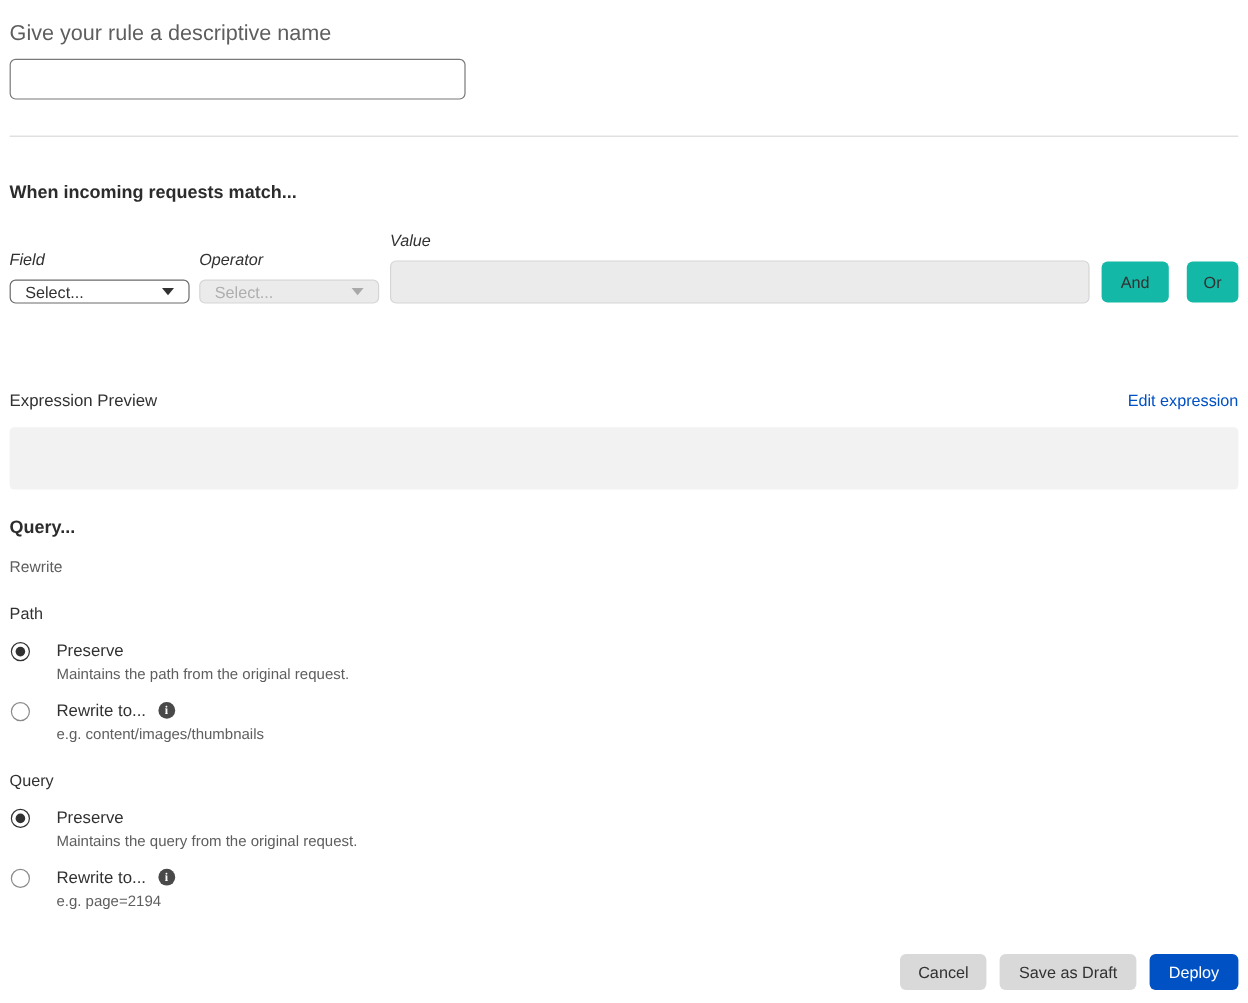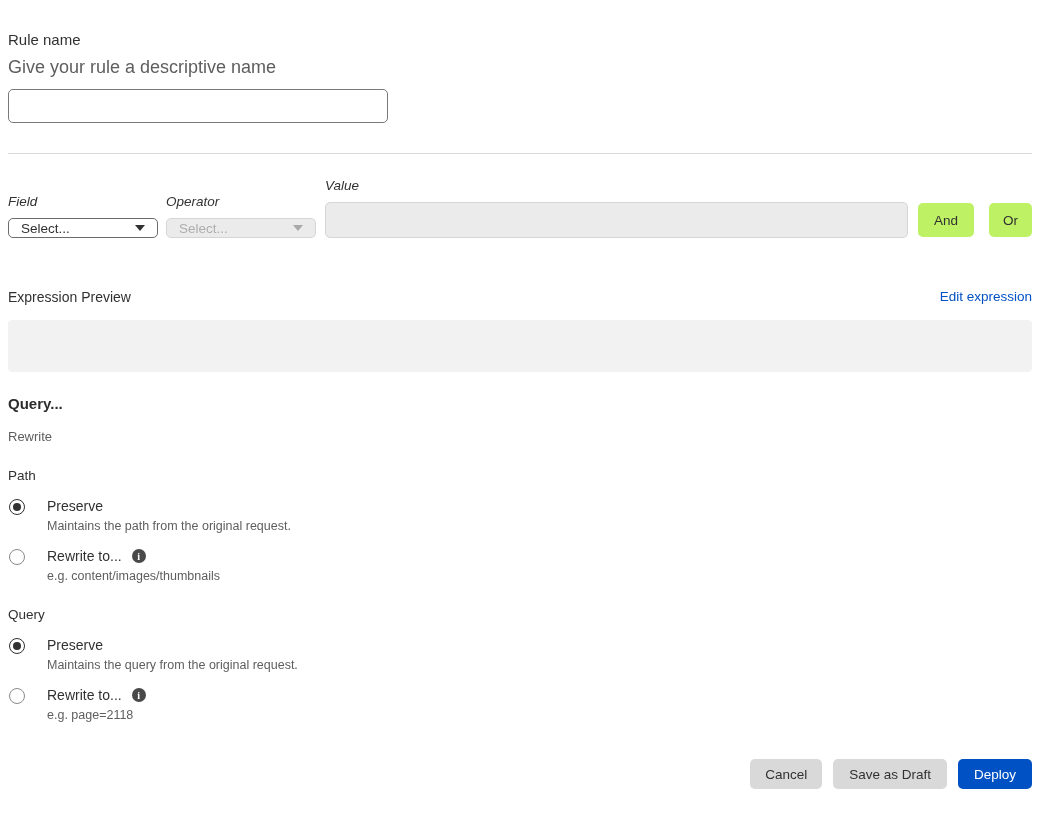--- a/index.html
+++ b/index.html
@@ -114,35 +114,35 @@
     color: #6b6b6b;
     padding: 0 12px;
     outline: none;
   }
 
   .logic-btn {
     height: 34px;
     margin-bottom: 1px;
     border: none;
     border-radius: 5px;
-    background: #bef264;
+    background: #14b8a6;
     color: #313131;
     font-family: inherit;
     font-size: 13.5px;
     cursor: pointer;
   }
   .and-btn { margin-left: 10px; padding: 0 16px; }
   .or-btn  { margin-left: 15px; padding: 0 14px; margin-top: 26px; }
 
   
   .expr-header {
     display: flex;
     justify-content: space-between;
-    align-items: flex-start;
-    margin-top: 51px;
+    align-items: flex-end;
+    margin-top: 72px;
   }
   .expr-label { font-size: 14px; color: #313131; }
   .expr-link {
     font-size: 13.5px;
     color: #0051c3;
     text-decoration: none;
     cursor: pointer;
   }
   .expr-box {
     margin-top: 15px;
@@ -249,26 +249,26 @@
   .cancel-btn { padding: 0 15px; }
   .draft-btn { padding: 0 16px; margin-left: 11px; }
   .deploy-btn { padding: 0 16px; margin-left: 11px; }
 </style>
 </head>
 <body>
 
 <div class="page">
 
 
-  <div class="field-label">Rule name</div>
   <div class="help-text">Give your rule a descriptive name</div>
   <input class="rule-name-input" type="text" value="" style="">
 
   <hr class="divider">
 
+  <div class="section-heading match-heading">When incoming requests match...</div>
 
   <div class="match-row">
     <div class="match-col col-field">
       <div class="col-label">Field</div>
       <div class="select-box select-enabled">
         <span>Select...</span>
         <span class="caret"></span>
       </div>
     </div>
     <div class="match-col col-operator">
@@ -330,21 +330,21 @@
     </div>
   </div>
 
   <div class="radio-option">
     <input type="radio" name="query" class="radio-input" style="">
     <div class="radio-body">
       <div class="radio-label-row">
         <span class="radio-label">Rewrite to...</span>
         <span class="info-icon">i</span>
       </div>
-      <div class="radio-desc">e.g. page=2118</div>
+      <div class="radio-desc">e.g. page=2194</div>
     </div>
   </div>
 
   <div class="footer">
     <button class="btn btn-gray cancel-btn">Cancel</button>
     <button class="btn btn-gray draft-btn">Save as Draft</button>
     <button class="btn btn-primary deploy-btn">Deploy</button>
   </div>
 
 </div>

